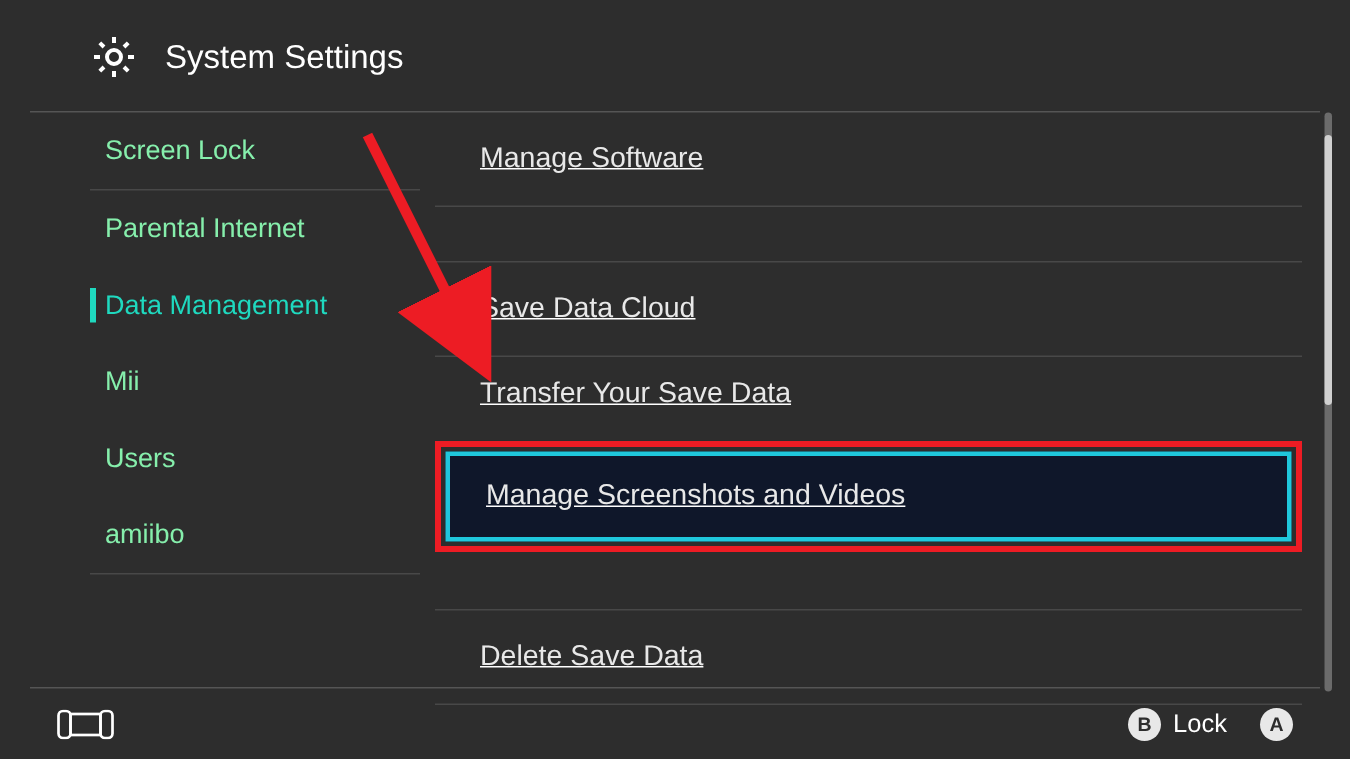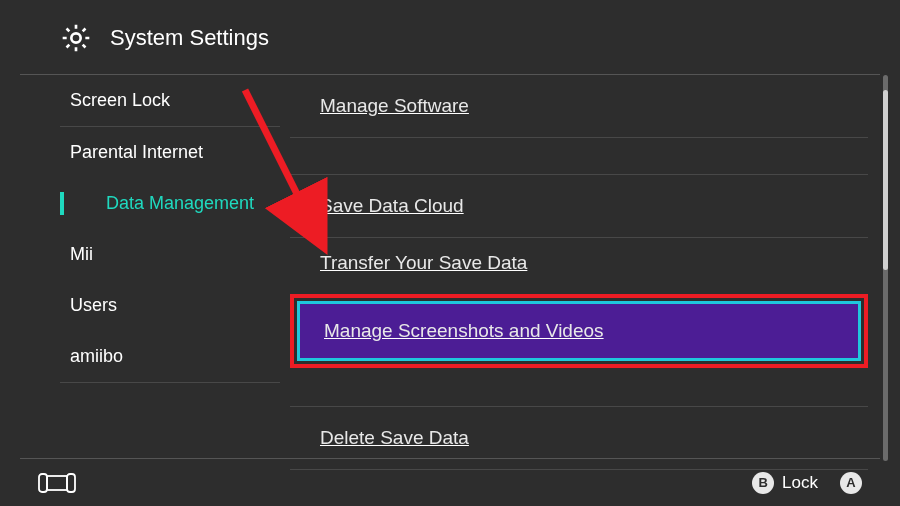--- a/index.html
+++ b/index.html
@@ -37,27 +37,26 @@
       height: calc(100% - 120px);
     }
     .sidebar {
       width: 290px;
       padding-left: 20px;
       overflow: hidden;
     }
     .sidebar-item {
       padding: 15px 0 15px 50px;
       font-size: 18px;
-      color: #ffffff;
+      color: #86efac;
       cursor: pointer;
       position: relative;
     }
     .sidebar-item.active {
       color: #1fd9bf;
-      text-align: center;
     }
     .sidebar-item.active::before {
       content: '';
       position: absolute;
       left: 40px;
       top: 14px;
       bottom: 14px;
       width: 4px;
       background: #1fd9bf;
     }
@@ -86,21 +85,21 @@
     .content-item.highlighted {
       padding: 0;
       margin: 6px 0;
     }
     .highlight-outer {
       border: 4px solid #ed1c24;
       padding: 3px;
     }
     .highlight-inner {
       border: 3px solid #1fc7dc;
-      background: #4c1d95;
+      background: #0f172a;
       padding: 16px 0 16px 24px;
       font-size: 19px;
     }
     .scrollbar {
       position: absolute;
       right: 12px;
       top: 0;
       bottom: 0;
       width: 5px;
       background: #6b6b6b;

